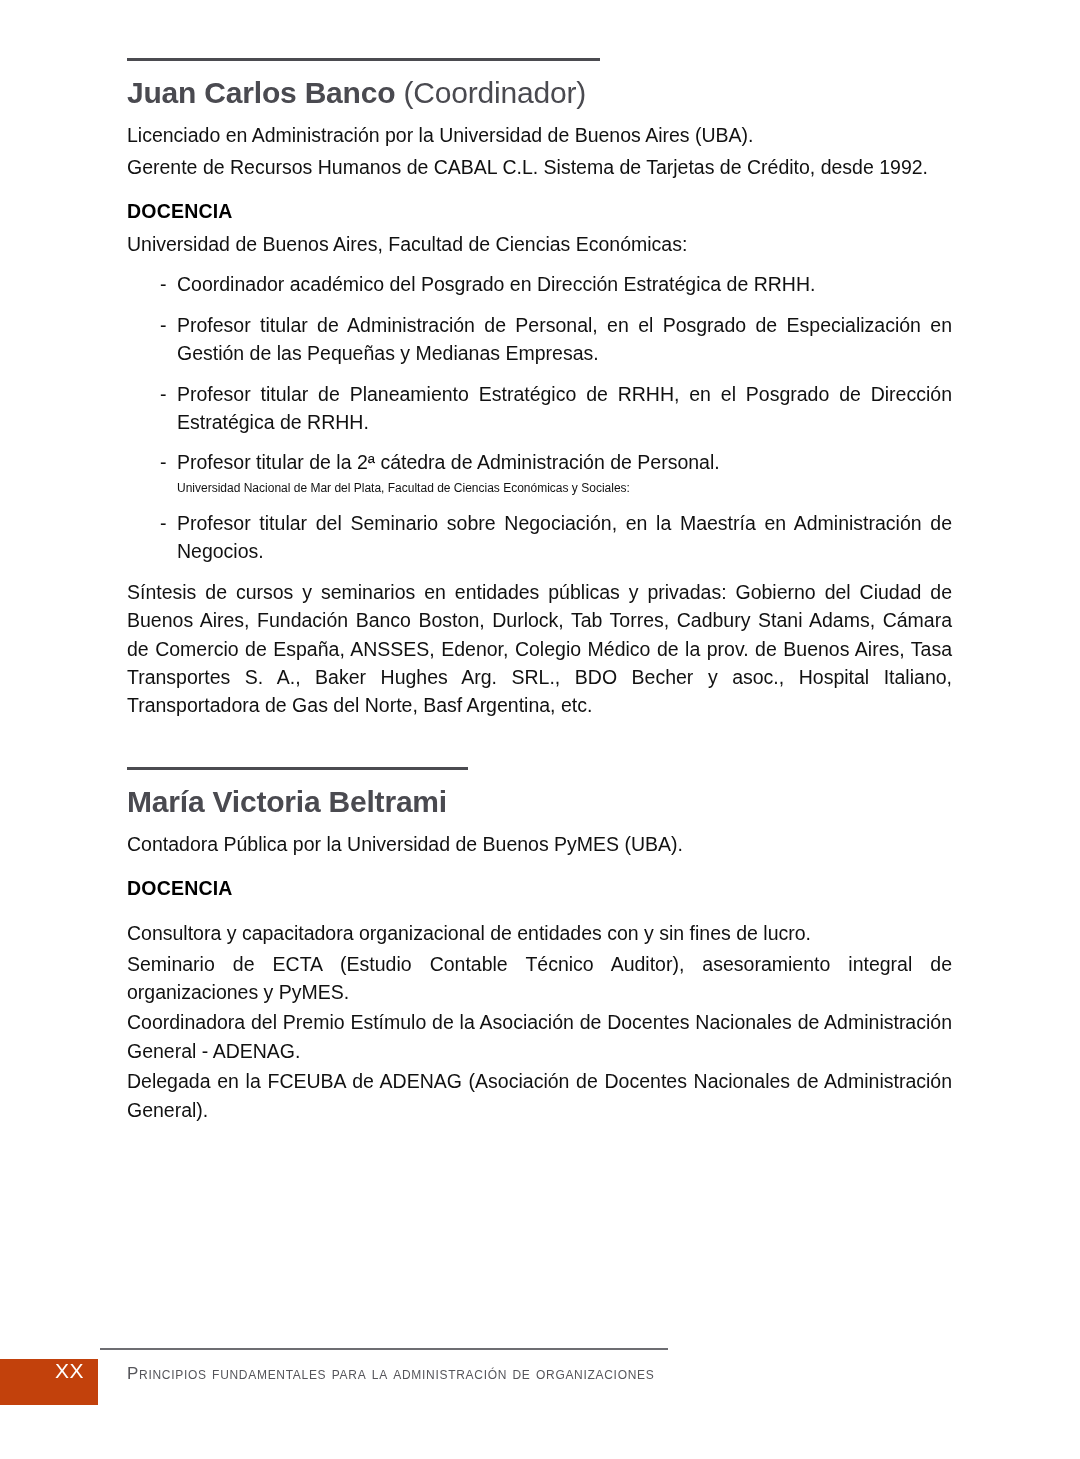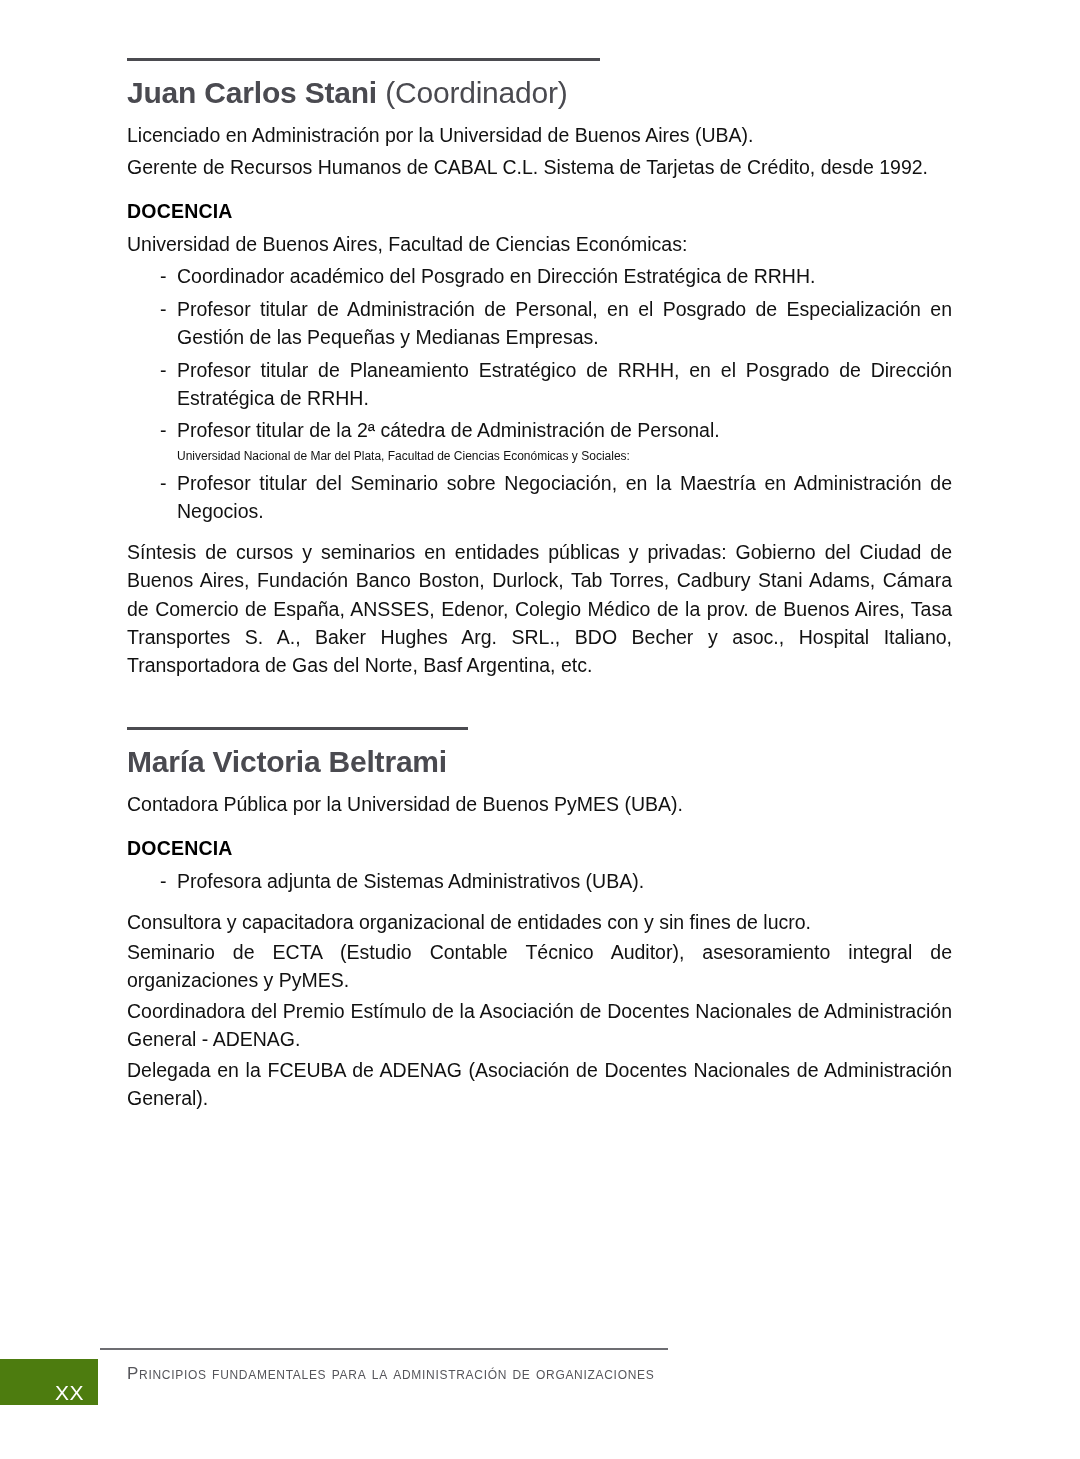--- a/index.html
+++ b/index.html
@@ -80,21 +80,21 @@
     margin: 0;
     padding: 0;
   }
   ul.dash-list > li {
     position: relative;
     padding-left: 50px;
     font-size: 19.5px;
     line-height: 1.455;
     text-align: justify;
     text-justify: inter-word;
-    margin: 4px 0 3px 0;
+    margin: 12px 0 3px 0;
     color: #111111;
   }
   ul.dash-list > li::before {
     content: "-";
     position: absolute;
     left: 33px;
     top: 0;
   }
   ul.dash-list > li.last { margin-bottom: 0; }
 
@@ -117,23 +117,23 @@
     width: 568px;
     height: 2px;
     background: #6d6d72;
   }
   .page-number-box {
     position: absolute;
     left: 0;
     top: 11px;
     width: 98px;
     height: 46px;
-    background: #4d7c0f;
+    background: #c2410c;
     display: flex;
-    align-items: flex-end;
+    align-items: flex-start;
     justify-content: flex-end;
     box-sizing: border-box;
     padding-right: 14px;
   }
   .page-number-box .num {
     color: #ffffff;
     font-size: 21px;
     letter-spacing: 0.5px;
   }
   .footer-title {
@@ -155,21 +155,21 @@
 
   <div class="content">
 
     <div class="spacer-lg"></div>
 
     <div>
 
       <hr class="rule rule-wide">
 
       <h1 class="cv-title">
-        <span class="name">Juan Carlos Stani</span><span class="suffix"> (Coordinador)</span>
+        <span class="name">Juan Carlos Banco</span><span class="suffix"> (Coordinador)</span>
       </h1>
 
       <p class="body">Licenciado en Administración por la Universidad de Buenos Aires (UBA).</p>
 
       <p class="body gap-after">Gerente de Recursos Humanos de CABAL C.L. Sistema de Tarjetas de Crédito, desde 1992.</p>
 
       <h2 class="subhead">DOCENCIA</h2>
 
       <p class="body">Universidad de Buenos Aires, Facultad de Ciencias Económicas:</p>
 
@@ -199,23 +199,20 @@
       <hr class="rule rule-narrow">
 
       <h1 class="cv-title">
         <span class="name">María Victoria Beltrami</span><span class="suffix"></span>
       </h1>
 
       <p class="body gap-after">Contadora Pública por la Universidad de Buenos PyMES (UBA).</p>
 
       <h2 class="subhead">DOCENCIA</h2>
 
-      <ul class="dash-list">
-        <li class="last">Profesora adjunta de Sistemas Administrativos (UBA).</li>
-      </ul>
 
       <div class="spacer-sm"></div>
 
       <p class="body block">Consultora y capacitadora organizacional de entidades con y sin fines de lucro.</p>
       <p class="body block">Seminario de ECTA (Estudio Contable Técnico Auditor), asesoramiento integral de organizaciones y PyMES.</p>
       <p class="body block">Coordinadora del Premio Estímulo de la Asociación de Docentes Nacionales de Administración General - ADENAG.</p>
       <p class="body block">Delegada en la FCEUBA de ADENAG (Asociación de Docentes Nacionales de Administración General).</p>
     </div>
 
   </div>

